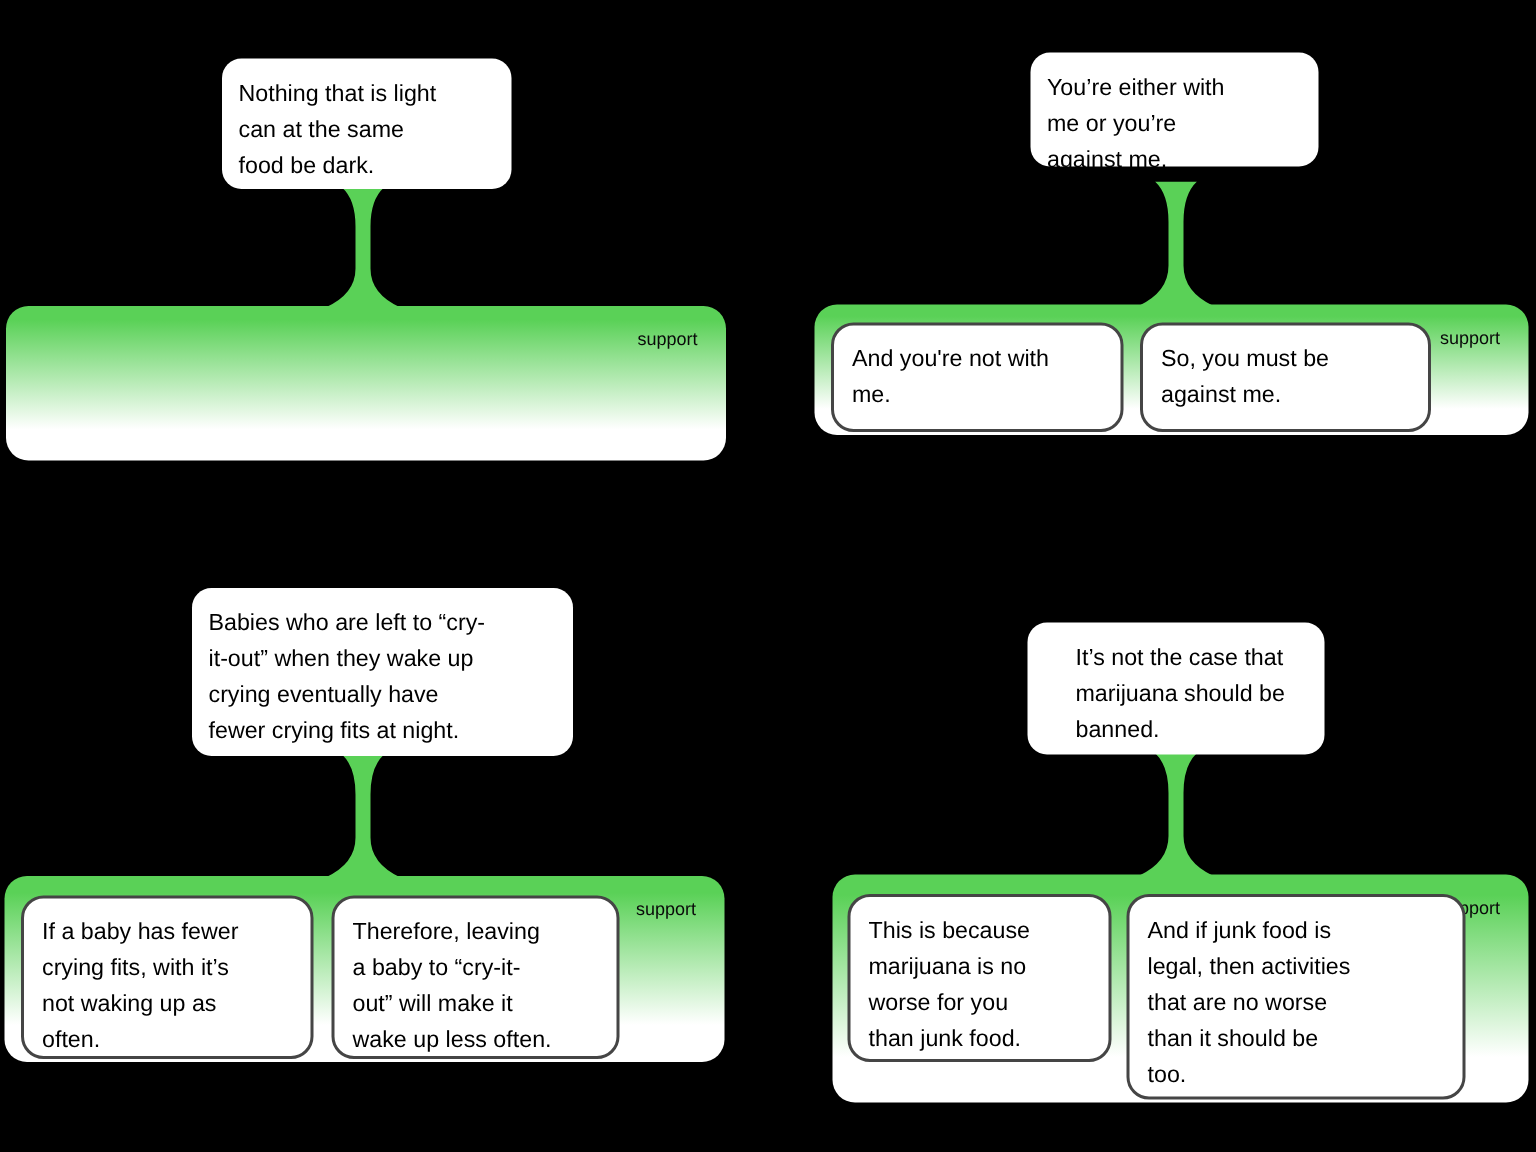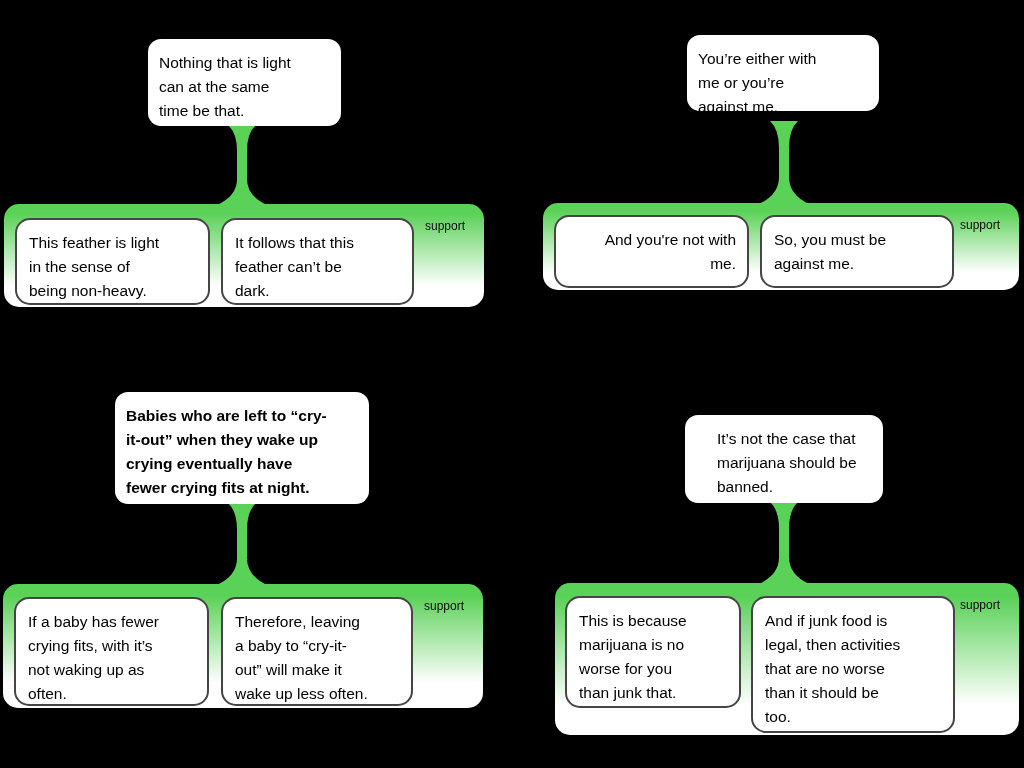--- a/index.html
+++ b/index.html
@@ -66,58 +66,52 @@
   .m1-conclusion { left: 148px; top: 39px;  width: 193px; height: 87px; }
   .m1-funnel     { left: 212px; top: 125px; width: 60px;  height: 80px; }
   .m1-group      { left: 4px;   top: 204px; width: 480px; height: 103px; }
   .m1-p1 { left: 11px;  top: 14px; width: 195px; height: 87px; }
   .m1-p2 { left: 217px; top: 14px; width: 193px; height: 87px; }
 
   
   .m2-conclusion { left: 687px; top: 35px;  width: 192px; height: 76px; }
   .m2-funnel     { left: 754px; top: 121px; width: 60px;  height: 83px; }
   .m2-group      { left: 543px; top: 203px; width: 476px; height: 87px; }
-  .m2-p1 { left: 11px;  top: 12px; width: 195px; height: 73px; text-align: right; }
+  .m2-p1 { left: 11px;  top: 12px; width: 195px; height: 73px; }
   .m2-p2 { left: 217px; top: 12px; width: 194px; height: 73px; }
 
   
-  .m3-conclusion { left: 115px; top: 392px; width: 254px; height: 112px; font-weight: bold; }
+  .m3-conclusion { left: 128px; top: 392px; width: 254px; height: 112px; }
   .m3-funnel     { left: 212px; top: 503px; width: 60px;  height: 82px; }
   .m3-group      { left: 3px;   top: 584px; width: 480px; height: 124px; }
   .m3-p1 { left: 11px;  top: 13px; width: 195px; height: 109px; }
   .m3-p2 { left: 218px; top: 13px; width: 192px; height: 109px; }
 
   
   .m4-conclusion { left: 685px; top: 415px; width: 198px; height: 88px; padding-left: 32px; }
   .m4-funnel     { left: 754px; top: 502px; width: 60px;  height: 82px; }
   .m4-group      { left: 555px; top: 583px; width: 464px; height: 152px; }
   .m4-p1 { left: 10px;  top: 13px; width: 176px; height: 112px; }
-  .m4-p2 { left: 196px; top: 13px; width: 204px; height: 137px; }
+  .m4-p2 { left: 196px; top: 13px; width: 226px; height: 137px; }
 </style>
 </head>
 <body>
 
 <div id="canvas">
 
   
   <section class="argmap">
     <div class="node conclusion m1-conclusion">Nothing that is light
 can at the same
-time be that.</div>
+food be dark.</div>
     <svg class="funnel m1-funnel" viewBox="0 0 60 80" preserveAspectRatio="none">
       <path d="M16,0 Q25,8 25,26 L25,54 Q25,71 5,80 L55,80 Q35,71 35,54 L35,26 Q35,8 44,0 Z"></path>
     </svg>
     <div class="group m1-group">
       <span class="group-label">support</span>
-      <div class="node premise m1-p1">This feather is light
-in the sense of
-being non-heavy.</div>
-      <div class="node premise m1-p2">It follows that this
-feather can’t be
-dark.</div>
     </div>
   </section>
 
   
   <section class="argmap">
     <div class="node conclusion m2-conclusion">You’re either with
 me or you’re
 against me.</div>
     <svg class="funnel m2-funnel" viewBox="0 0 60 80" preserveAspectRatio="none">
       <path d="M16,0 Q25,8 25,26 L25,54 Q25,71 5,80 L55,80 Q35,71 35,54 L35,26 Q35,8 44,0 Z"></path>
@@ -159,21 +153,21 @@
 marijuana should be
 banned.</div>
     <svg class="funnel m4-funnel" viewBox="0 0 60 80" preserveAspectRatio="none">
       <path d="M16,0 Q25,8 25,26 L25,54 Q25,71 5,80 L55,80 Q35,71 35,54 L35,26 Q35,8 44,0 Z"></path>
     </svg>
     <div class="group m4-group">
       <span class="group-label">support</span>
       <div class="node premise m4-p1">This is because
 marijuana is no
 worse for you
-than junk that.</div>
+than junk food.</div>
       <div class="node premise m4-p2">And if junk food is
 legal, then activities
 that are no worse
 than it should be
 too.</div>
     </div>
   </section>
 
 </div>
 

